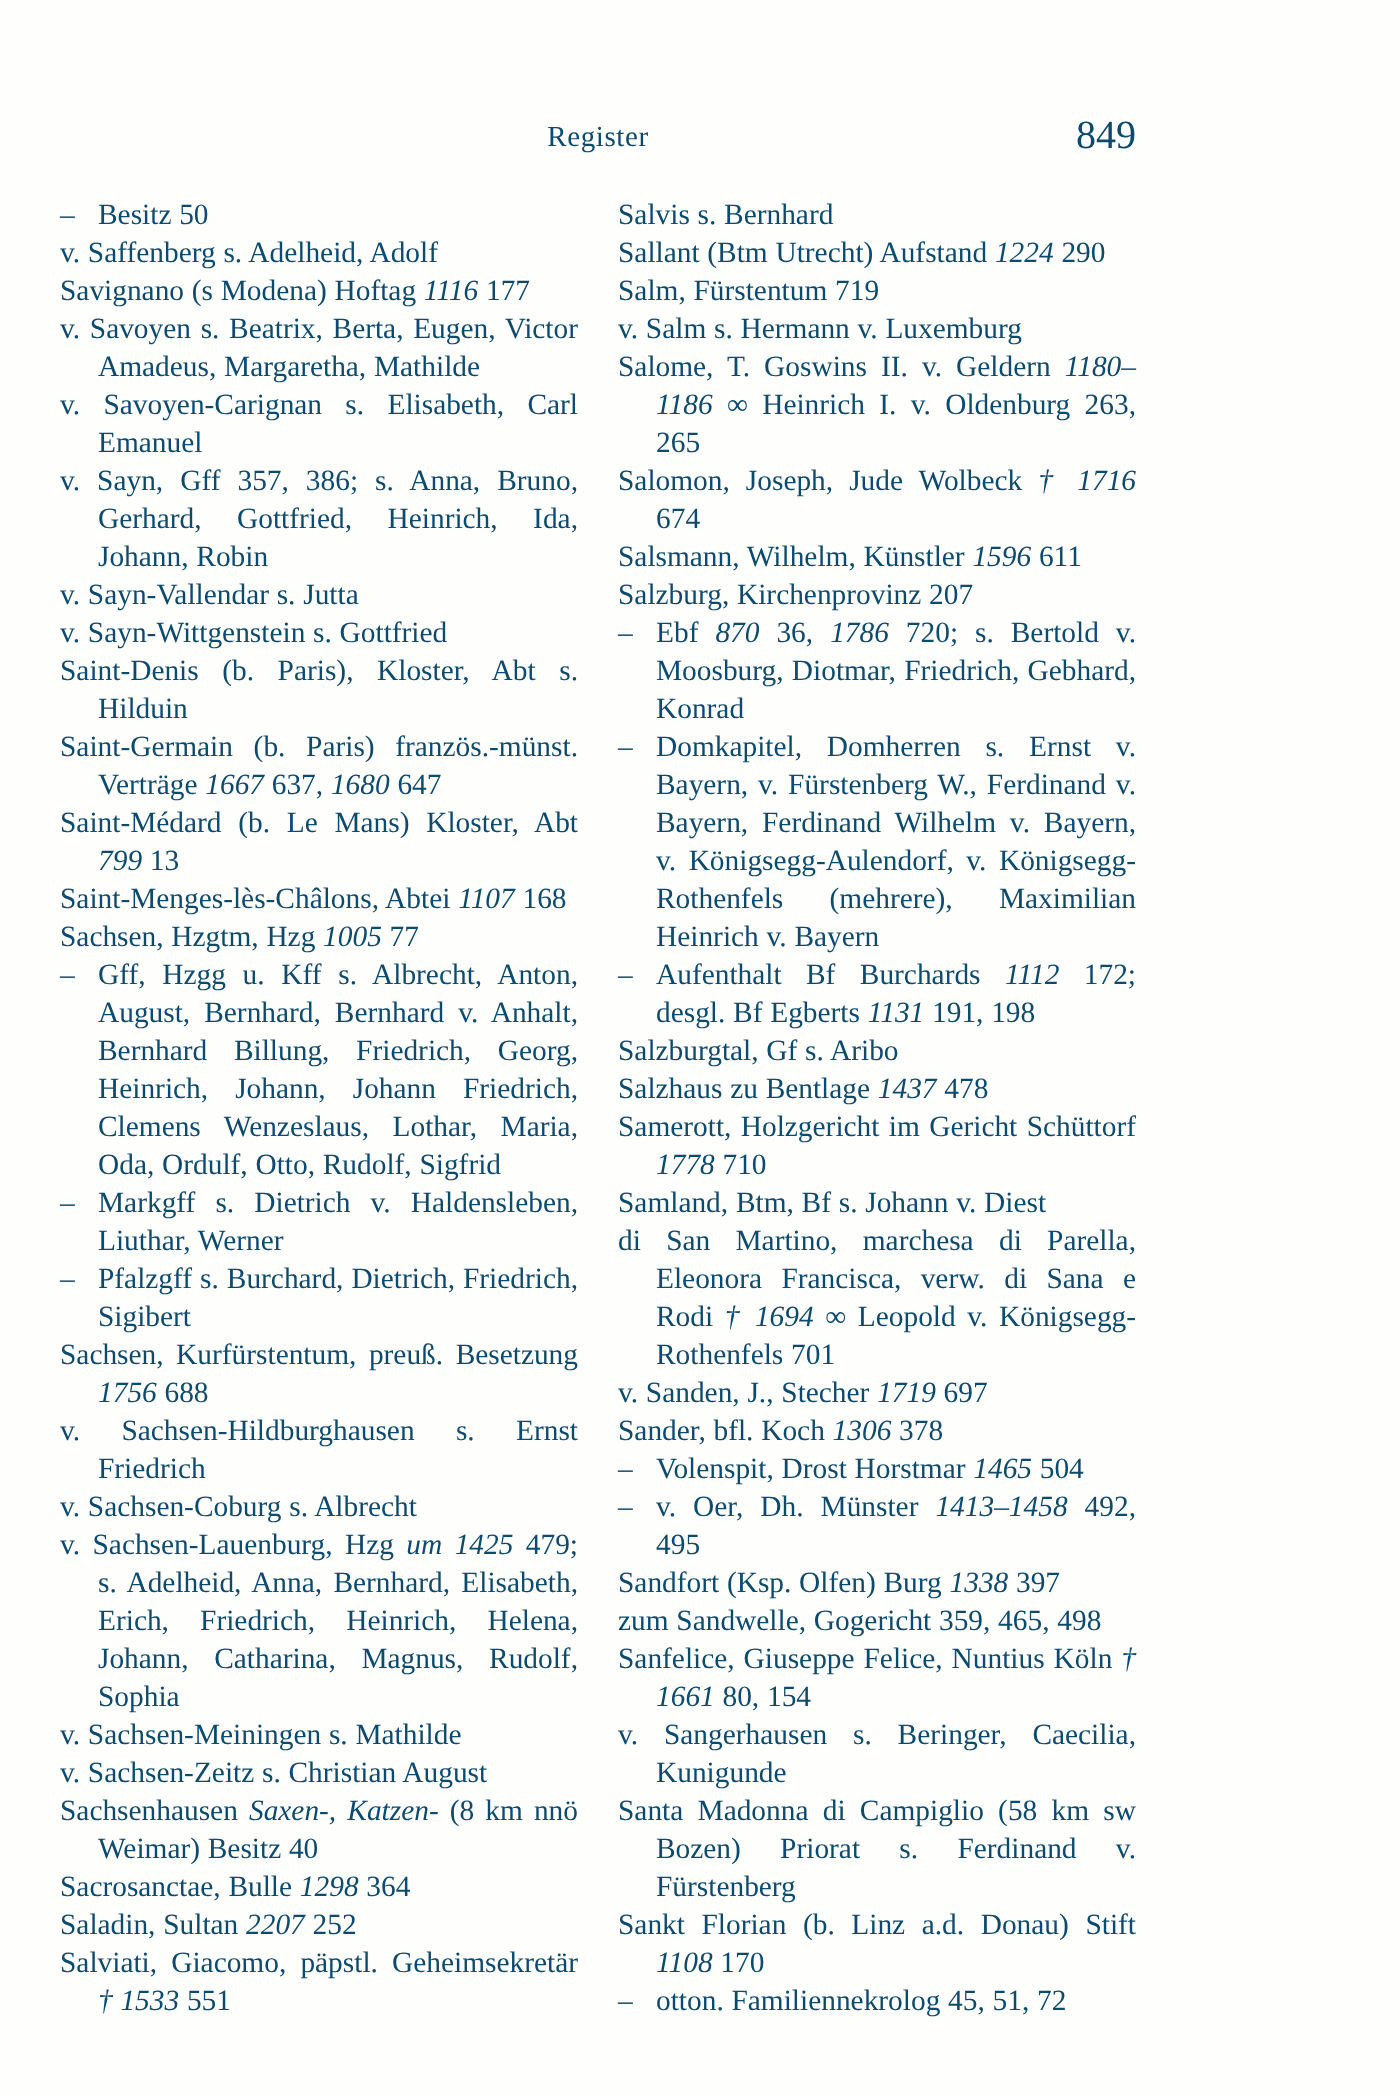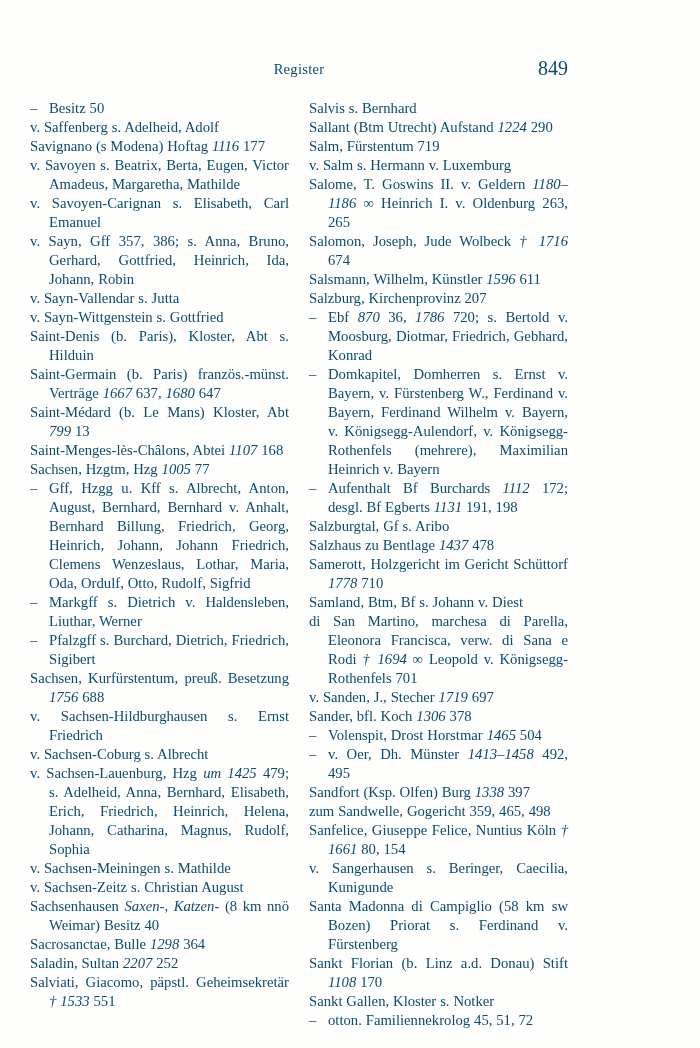--- a/index.html
+++ b/index.html
@@ -123,18 +123,17 @@
           <p class="entry">v. Sanden, J., Stecher <i>1719</i> 697</p>
           <p class="entry">Sander, bfl. Koch <i>1306</i> 378</p>
           <p class="entry"><span class="dash">–</span>Volenspit, Drost Horstmar <i>1465</i> 504</p>
           <p class="entry"><span class="dash">–</span>v. Oer, Dh. Münster <i>1413–1458</i> 492, 495</p>
           <p class="entry">Sandfort (Ksp. Olfen) Burg <i>1338</i> 397</p>
           <p class="entry">zum Sandwelle, Gogericht 359, 465, 498</p>
           <p class="entry">Sanfelice, Giuseppe Felice, Nuntius Köln <i>† 1661</i> 80, 154</p>
           <p class="entry">v. Sangerhausen s. Beringer, Caecilia, Kunigunde</p>
           <p class="entry">Santa Madonna di Campiglio (58 km sw Bozen) Priorat s. Ferdinand v. Fürstenberg</p>
           <p class="entry">Sankt Florian (b. Linz a.d. Donau) Stift <i>1108</i> 170</p>
-          <p class="entry">Sankt Gallen, Kloster s. Notker</p>
           <p class="entry"><span class="dash">–</span>otton. Familiennekrolog 45, 51, 72</p>
         </div>
     </div>
   </div>
 </div>
 
 </body></html>

